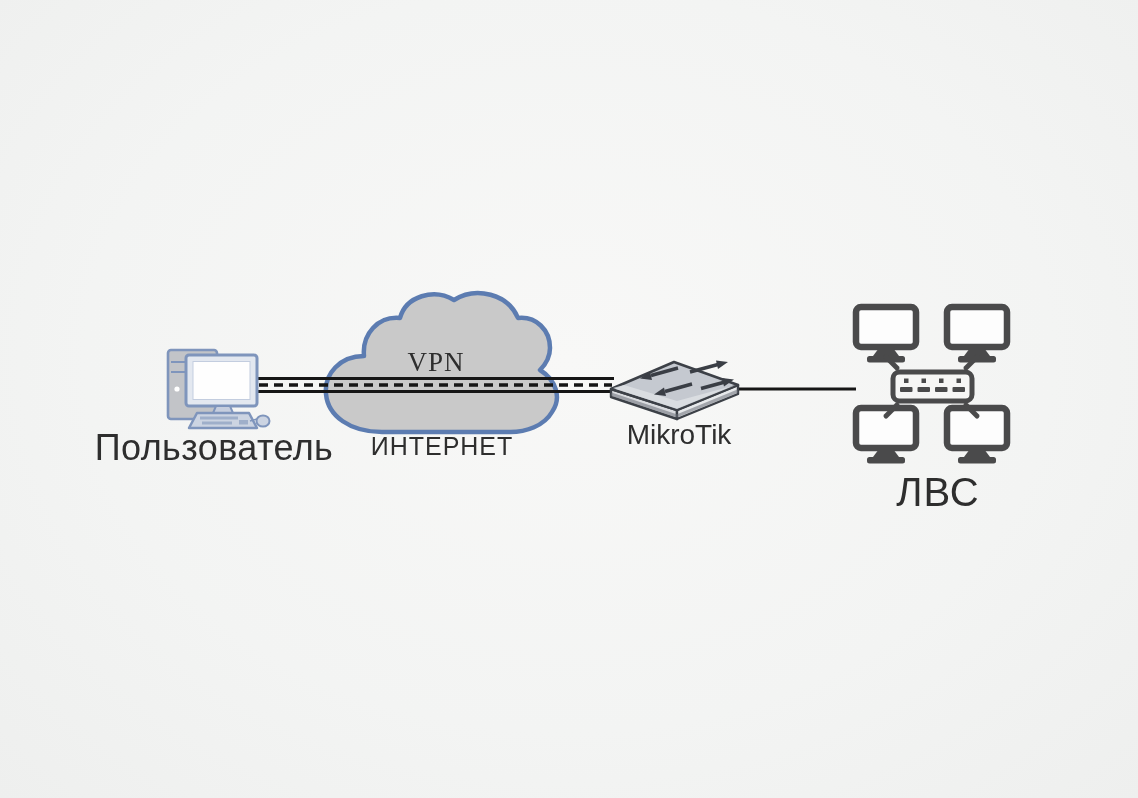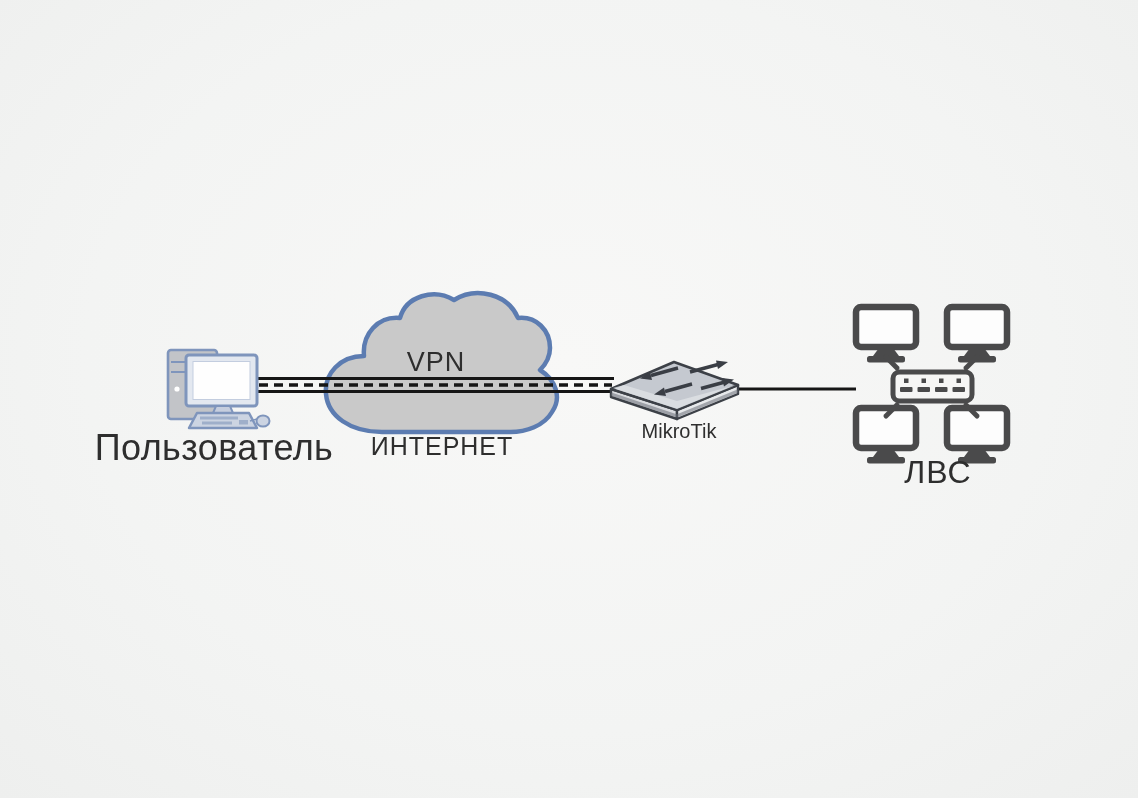--- a/index.html
+++ b/index.html
@@ -23,24 +23,24 @@
   }
   .lbl {
     position: absolute;
     transform: translateX(-50%);
     white-space: nowrap;
     color: #2e2e2e;
     line-height: 1;
     user-select: none;
   }
   .lbl-user     { left: 214px; top: 430px; font-size: 36px; letter-spacing: 0.4px; }
-  .lbl-vpn      { left: 436px; top: 349px; font-size: 27px; letter-spacing: 1px; }
+  .lbl-vpn      { left: 436px; top: 349px; font-size: 27px; letter-spacing: 1px; font-family: Liberation Serif, serif; }
   .lbl-internet { left: 442px; top: 434px; font-size: 25px; letter-spacing: 1px; text-align: center; }
-  .lbl-router   { left: 679px; top: 421px; font-size: 20px; }
-  .lbl-lan      { left: 938px; top: 456px; font-size: 32px; letter-spacing: 1px; }
+  .lbl-router   { left: 679px; top: 421px; font-size: 28px; }
+  .lbl-lan      { left: 938px; top: 472px; font-size: 40px; letter-spacing: 1px; }
 </style>
 </head>
 <body>
 
 <div class="canvas">
 
   <svg class="diagram-svg" width="1138" height="798" viewBox="0 0 1138 798">
 
     <defs>
 

